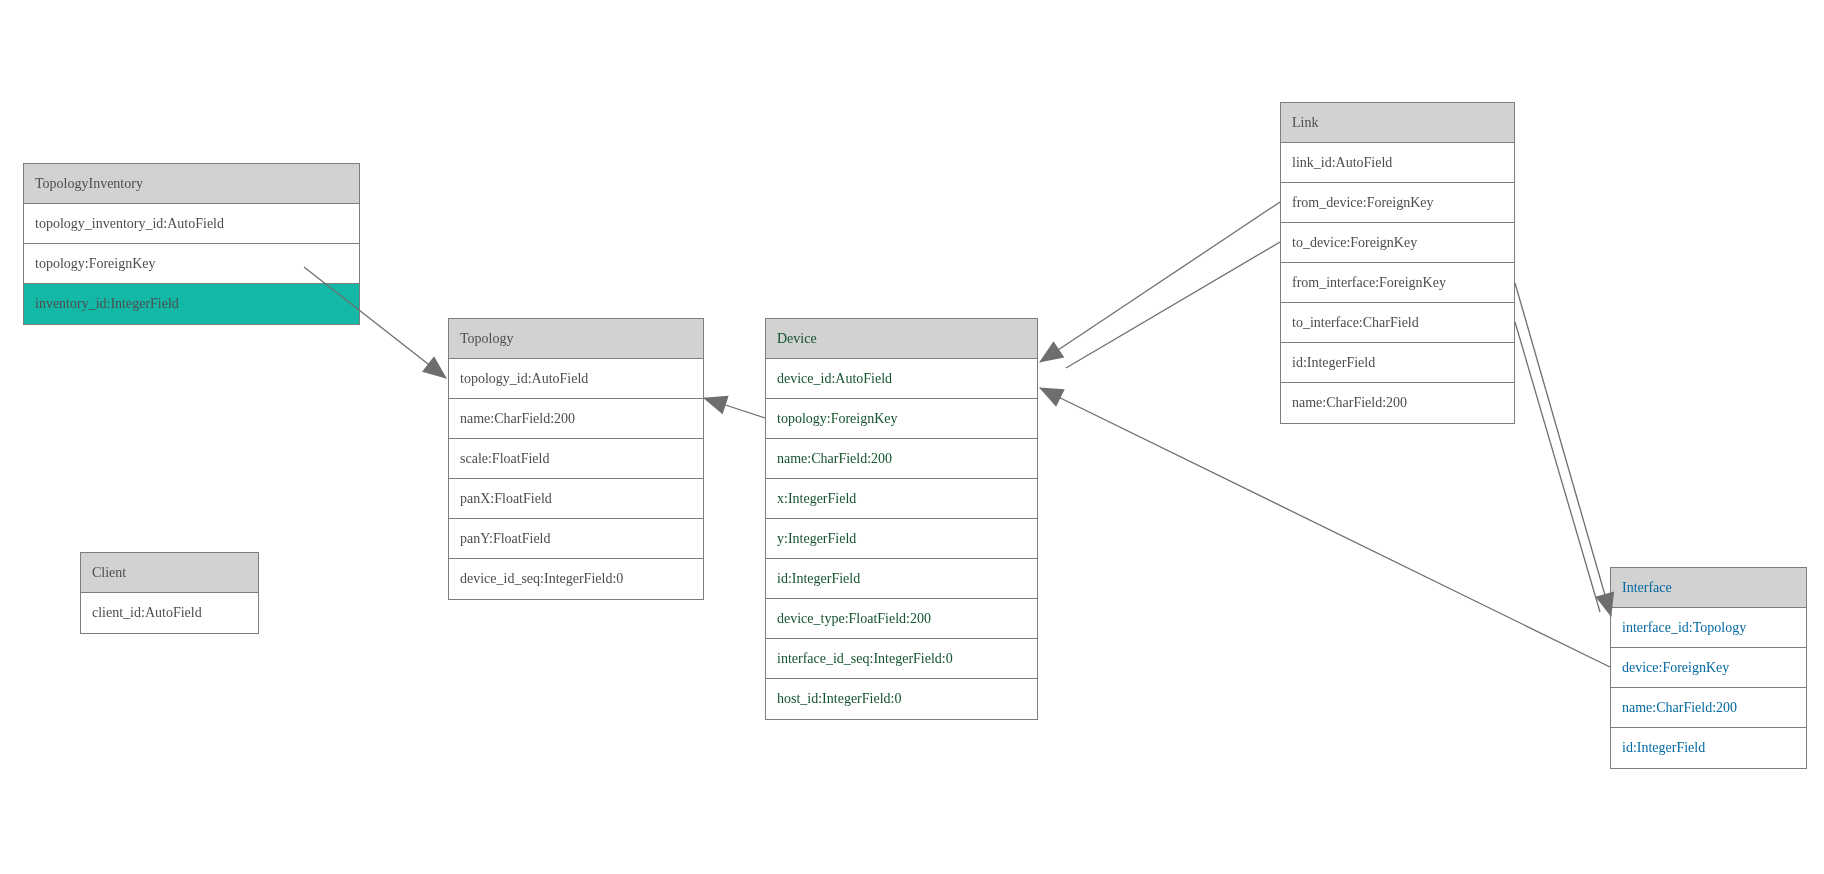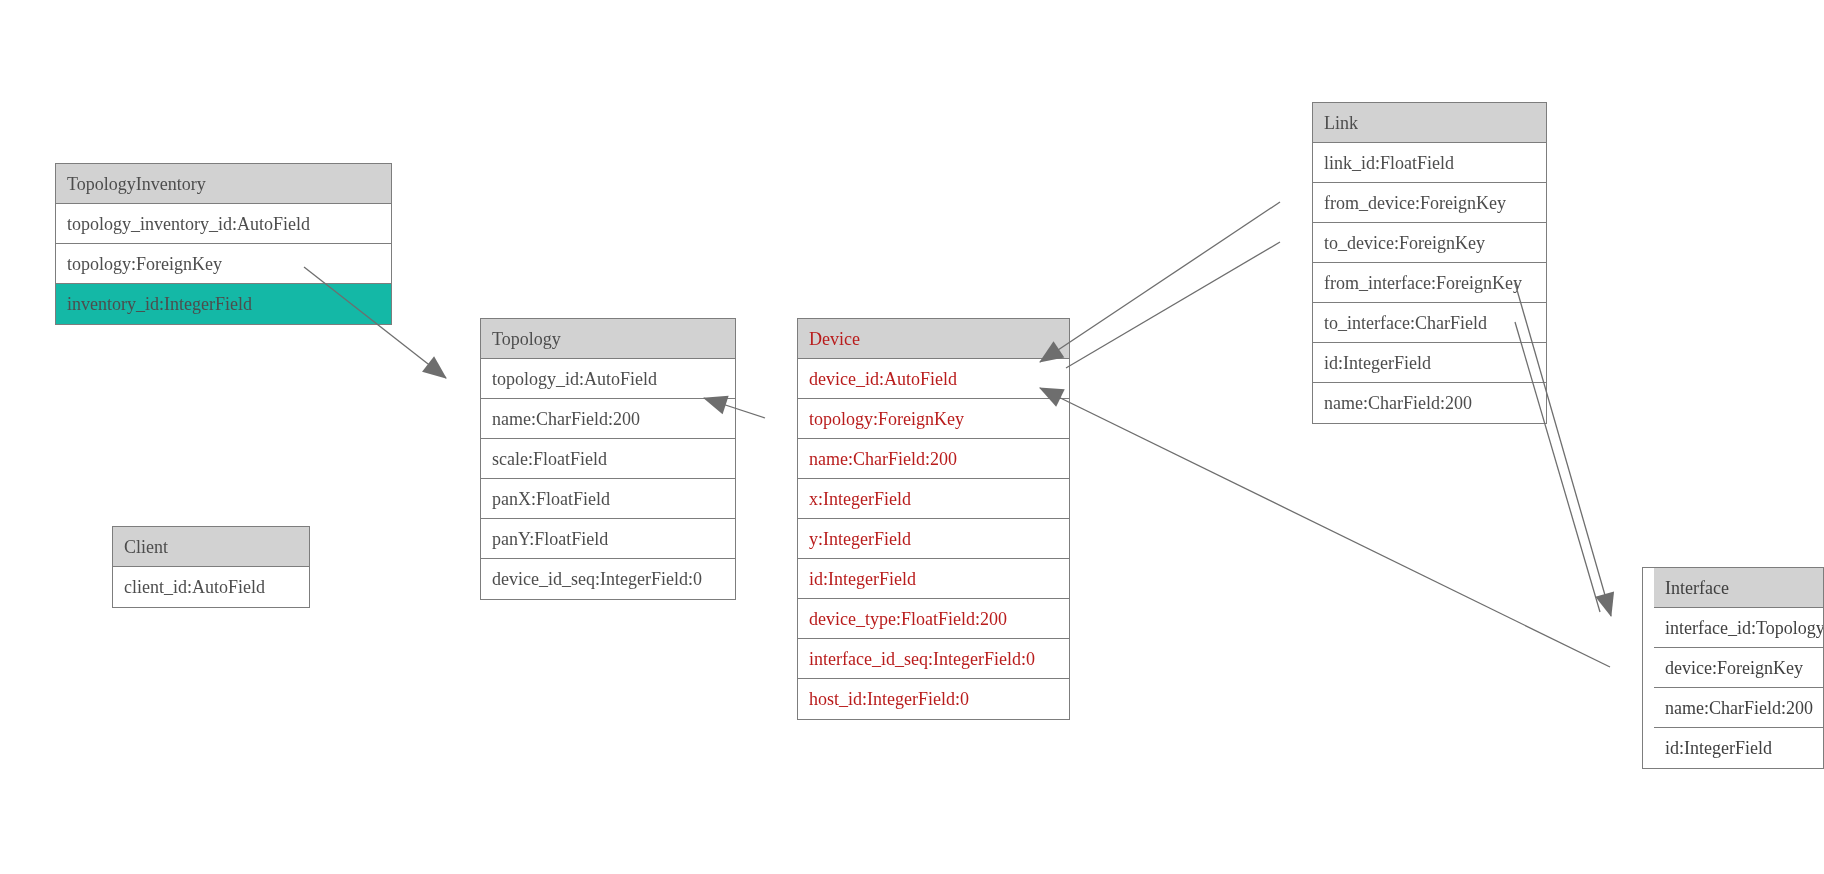--- a/index.html
+++ b/index.html
@@ -14,22 +14,21 @@
     background: #ffffff;
     overflow: hidden;
     font-family: "Liberation Serif", "DejaVu Serif", serif;
   }
   .erd-table {
     position: absolute;
     background: #ffffff;
     border: 1px solid #7d7d7d;
     box-sizing: border-box;
     color: #4d4d4d;
-    font-size: 18px;
-    margin-left: 32px;
+    font-size: 14px;
   }
   .erd-header {
     height: 40px;
     line-height: 40px;
     background: #d2d2d2;
     border-bottom: 1px solid #7d7d7d;
     padding-left: 11px;
     box-sizing: border-box;
     white-space: nowrap;
     overflow: hidden;
@@ -67,47 +66,47 @@
     </div>
     <div class="erd-table" style="left: 448px; top: 318px; width: 256px; border-color: rgb(125, 125, 125); color: rgb(77, 77, 77);">
       <div class="erd-header" style="background: rgb(210, 210, 210); border-color: rgb(125, 125, 125);">Topology</div>
       <div class="erd-row" style="background: rgb(255, 255, 255); border-color: rgb(125, 125, 125);">topology_id:AutoField</div>
       <div class="erd-row" style="background: rgb(255, 255, 255); border-color: rgb(125, 125, 125);">name:CharField:200</div>
       <div class="erd-row" style="background: rgb(255, 255, 255); border-color: rgb(125, 125, 125);">scale:FloatField</div>
       <div class="erd-row" style="background: rgb(255, 255, 255); border-color: rgb(125, 125, 125);">panX:FloatField</div>
       <div class="erd-row" style="background: rgb(255, 255, 255); border-color: rgb(125, 125, 125);">panY:FloatField</div>
       <div class="erd-row" style="background: rgb(255, 255, 255); border-color: rgb(125, 125, 125);">device_id_seq:IntegerField:0</div>
     </div>
-    <div class="erd-table" style="left: 80px; top: 526px; width: 198px; border-color: rgb(125, 125, 125); color: rgb(77, 77, 77);">
+    <div class="erd-table" style="left: 80px; top: 552px; width: 179px; border-color: rgb(125, 125, 125); color: rgb(77, 77, 77);">
       <div class="erd-header" style="background: rgb(210, 210, 210); border-color: rgb(125, 125, 125);">Client</div>
       <div class="erd-row" style="background: rgb(255, 255, 255); border-color: rgb(125, 125, 125);">client_id:AutoField</div>
     </div>
-    <div class="erd-table" style="left: 765px; top: 318px; width: 273px; border-color: rgb(125, 125, 125); color: #b91c1c;">
+    <div class="erd-table" style="left: 765px; top: 318px; width: 273px; border-color: rgb(125, 125, 125); color: #14532d;">
       <div class="erd-header" style="background: rgb(210, 210, 210); border-color: rgb(125, 125, 125);">Device</div>
       <div class="erd-row" style="background: rgb(255, 255, 255); border-color: rgb(125, 125, 125);">device_id:AutoField</div>
       <div class="erd-row" style="background: rgb(255, 255, 255); border-color: rgb(125, 125, 125);">topology:ForeignKey</div>
       <div class="erd-row" style="background: rgb(255, 255, 255); border-color: rgb(125, 125, 125);">name:CharField:200</div>
       <div class="erd-row" style="background: rgb(255, 255, 255); border-color: rgb(125, 125, 125);">x:IntegerField</div>
       <div class="erd-row" style="background: rgb(255, 255, 255); border-color: rgb(125, 125, 125);">y:IntegerField</div>
       <div class="erd-row" style="background: rgb(255, 255, 255); border-color: rgb(125, 125, 125);">id:IntegerField</div>
       <div class="erd-row" style="background: rgb(255, 255, 255); border-color: rgb(125, 125, 125);">device_type:FloatField:200</div>
       <div class="erd-row" style="background: rgb(255, 255, 255); border-color: rgb(125, 125, 125);">interface_id_seq:IntegerField:0</div>
       <div class="erd-row" style="background: rgb(255, 255, 255); border-color: rgb(125, 125, 125);">host_id:IntegerField:0</div>
     </div>
     <div class="erd-table" style="left: 1280px; top: 102px; width: 235px; border-color: rgb(125, 125, 125); color: rgb(77, 77, 77);">
       <div class="erd-header" style="background: rgb(210, 210, 210); border-color: rgb(125, 125, 125);">Link</div>
-      <div class="erd-row" style="background: rgb(255, 255, 255); border-color: rgb(125, 125, 125);">link_id:FloatField</div>
+      <div class="erd-row" style="background: rgb(255, 255, 255); border-color: rgb(125, 125, 125);">link_id:AutoField</div>
       <div class="erd-row" style="background: rgb(255, 255, 255); border-color: rgb(125, 125, 125);">from_device:ForeignKey</div>
       <div class="erd-row" style="background: rgb(255, 255, 255); border-color: rgb(125, 125, 125);">to_device:ForeignKey</div>
       <div class="erd-row" style="background: rgb(255, 255, 255); border-color: rgb(125, 125, 125);">from_interface:ForeignKey</div>
       <div class="erd-row" style="background: rgb(255, 255, 255); border-color: rgb(125, 125, 125);">to_interface:CharField</div>
       <div class="erd-row" style="background: rgb(255, 255, 255); border-color: rgb(125, 125, 125);">id:IntegerField</div>
       <div class="erd-row" style="background: rgb(255, 255, 255); border-color: rgb(125, 125, 125);">name:CharField:200</div>
     </div>
-    <div class="erd-table" style="left: 1610px; top: 567px; width: 182px; border-color: rgb(125, 125, 125); color: #404040; padding-left: 11px;">
+    <div class="erd-table" style="left: 1610px; top: 567px; width: 197px; border-color: rgb(125, 125, 125); color: #0369a1;">
       <div class="erd-header" style="background: rgb(210, 210, 210); border-color: rgb(125, 125, 125);">Interface</div>
       <div class="erd-row" style="background: rgb(255, 255, 255); border-color: rgb(125, 125, 125);">interface_id:Topology</div>
       <div class="erd-row" style="background: rgb(255, 255, 255); border-color: rgb(125, 125, 125);">device:ForeignKey</div>
       <div class="erd-row" style="background: rgb(255, 255, 255); border-color: rgb(125, 125, 125);">name:CharField:200</div>
       <div class="erd-row" style="background: rgb(255, 255, 255); border-color: rgb(125, 125, 125);">id:IntegerField</div>
     </div>
     <svg id="edges" xmlns="http://www.w3.org/2000/svg" width="1824" height="874">
     <defs>
       <marker id="arrowhead" viewBox="0 0 12 10" refX="11" refY="5" markerWidth="26" markerHeight="22" orient="auto" markerUnits="userSpaceOnUse">
         <path id="arrowhead-shape" d="M0.5,0.5 L11.5,5 L0.5,9.5 Z" fill="#6e6e6e"></path>

